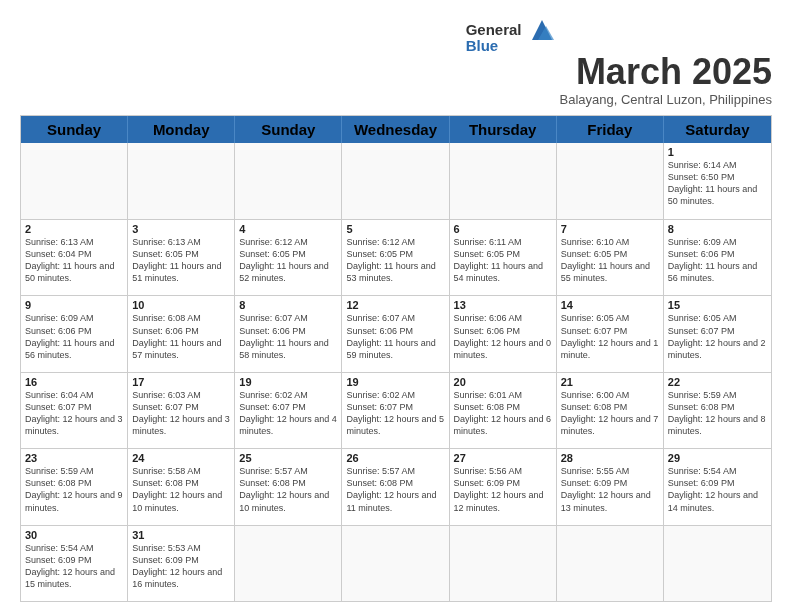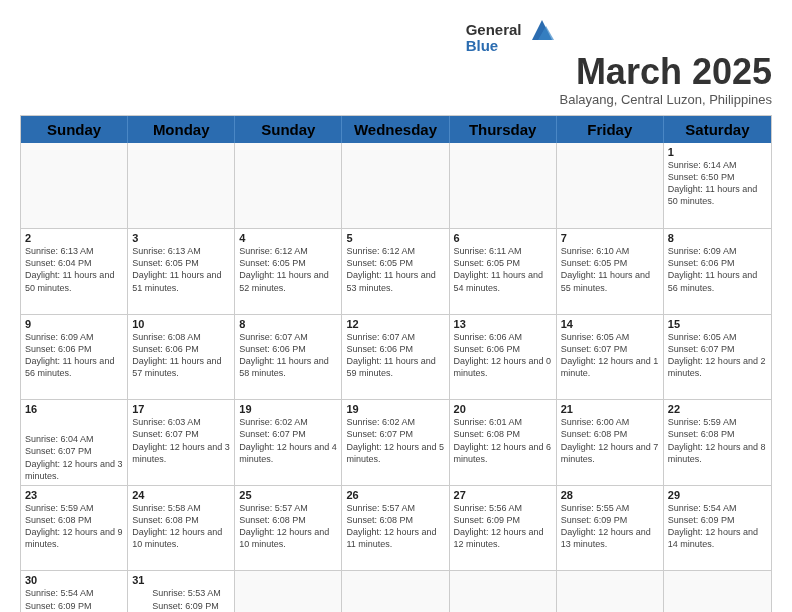--- a/index.html
+++ b/index.html
@@ -243,21 +243,21 @@
           <div class="cal-cell">
             <div class="day-num">15</div>
             <div class="day-info" style="white-space: pre-line;">Sunrise: 6:05 AM
 Sunset: 6:07 PM
 Daylight: 12 hours and 2 minutes.</div>
           </div>
         </div>
         <div class="cal-week">
           <div class="cal-cell">
             <div class="day-num">16</div>
-            <div class="day-info" style="white-space: pre-line; margin-top: 18px;">Sunrise: 6:04 AM
+            <div class="day-info" style="white-space: pre-line;">Sunrise: 6:04 AM
 Sunset: 6:07 PM
 Daylight: 12 hours and 3 minutes.</div>
           </div>
           <div class="cal-cell">
             <div class="day-num">17</div>
             <div class="day-info" style="white-space: pre-line;">Sunrise: 6:03 AM
 Sunset: 6:07 PM
 Daylight: 12 hours and 3 minutes.</div>
           </div>
           <div class="cal-cell">
@@ -337,21 +337,21 @@
         </div>
         <div class="cal-week">
           <div class="cal-cell">
             <div class="day-num">30</div>
             <div class="day-info" style="white-space: pre-line;">Sunrise: 5:54 AM
 Sunset: 6:09 PM
 Daylight: 12 hours and 15 minutes.</div>
           </div>
           <div class="cal-cell">
             <div class="day-num">31</div>
-            <div class="day-info" style="white-space: pre-line; margin-left: 20px;">Sunrise: 5:53 AM
+            <div class="day-info" style="white-space: pre-line;">Sunrise: 5:53 AM
 Sunset: 6:09 PM
 Daylight: 12 hours and 16 minutes.</div>
           </div>
           <div class="cal-cell empty"></div>
           <div class="cal-cell empty"></div>
           <div class="cal-cell empty"></div>
           <div class="cal-cell empty"></div>
           <div class="cal-cell empty"></div>
         </div>
       </div>

